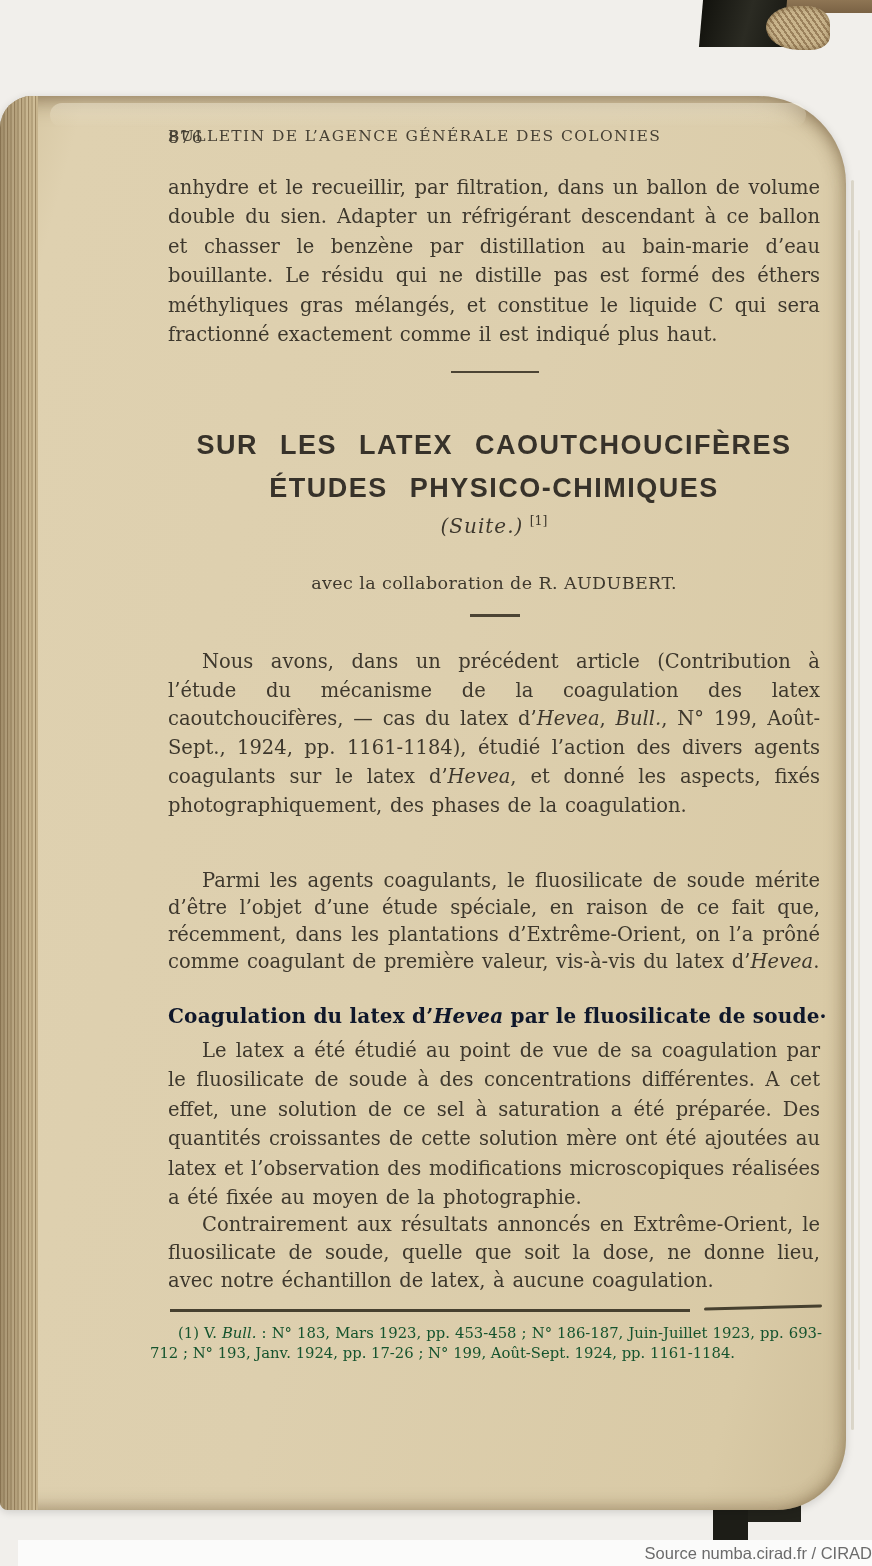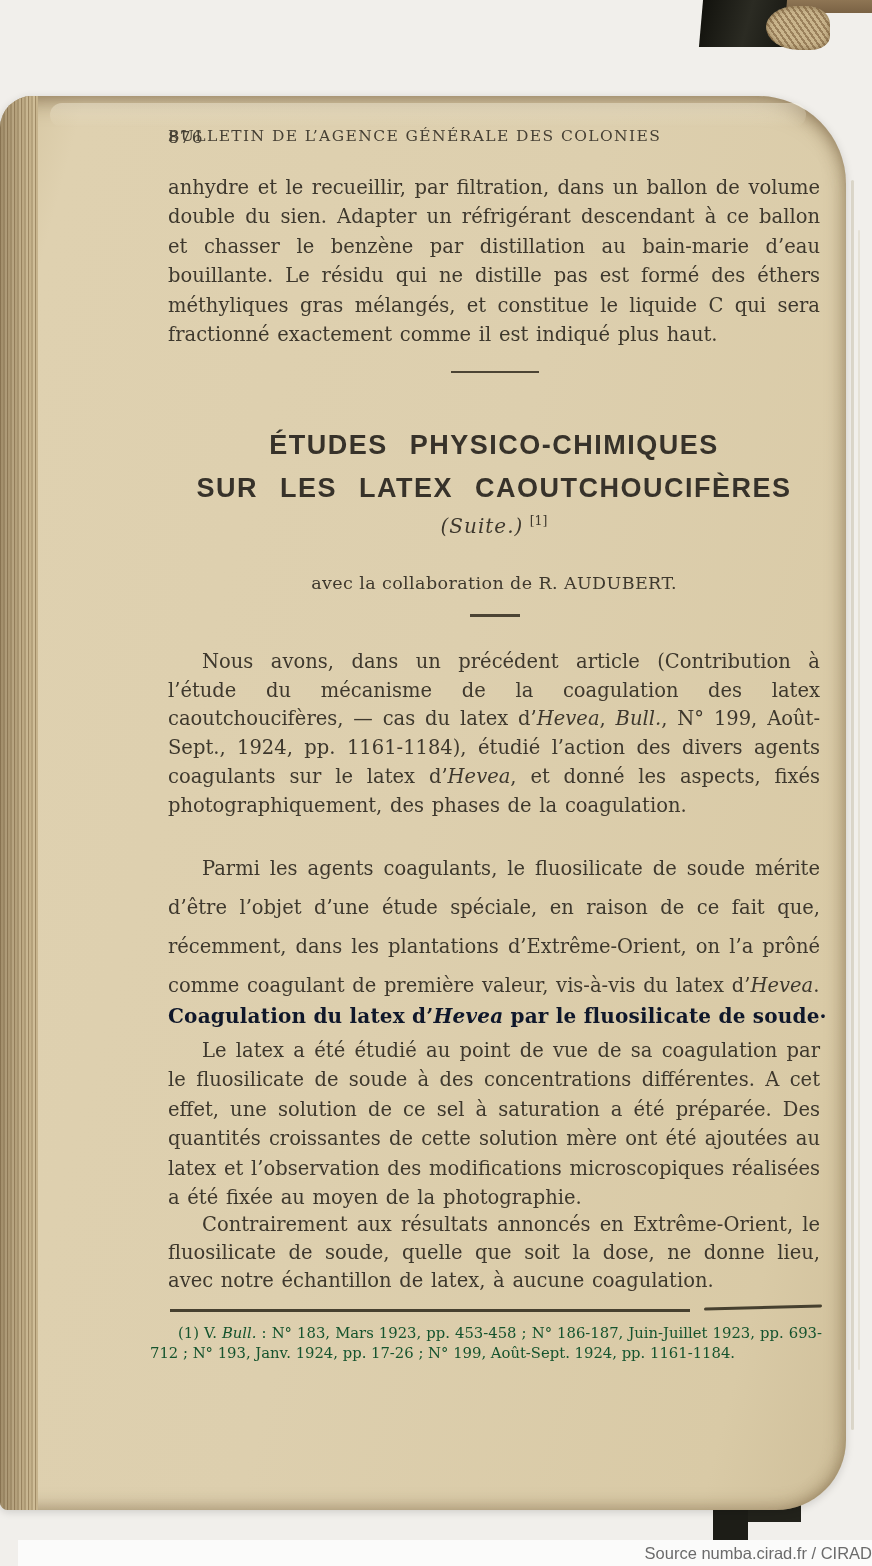--- a/index.html
+++ b/index.html
@@ -50,21 +50,21 @@
   
   .content{position:absolute;inset:0;z-index:5;color:#3e382d;}
   .content .blk{position:absolute;left:168px;width:652px;margin:0;}
   .pagehead{top:127px;font-size:15.5px;letter-spacing:1.4px;color:#464034;}
   .pagehead .pagenum{position:absolute;left:0;top:0;font-size:17px;letter-spacing:1px;}
   .pagehead .journal{display:block;text-align:left;}
   .body{font-size:19.5px;line-height:29.4px;text-align:justify;word-spacing:1.5px;}
   .indent{text-indent:34px;}
   .para1{top:173px;}
   .para2{top:648px;line-height:28.7px;}
-  .para3{top:849px;line-height:39px;}
+  .para3{top:867px;line-height:27px;}
   .para4{top:1036px;line-height:29.4px;}
   .para5{top:1211px;line-height:27.8px;}
   .divider{position:absolute;height:2px;background:#4c4434;}
   .d1{top:371px;left:451px;width:88px;}
   .d2{top:614px;left:470px;width:50px;height:3px;}
   .title{top:424px;text-align:center;font-family:"Liberation Sans",sans-serif;
     font-weight:bold;font-size:27px;line-height:43px;letter-spacing:1.5px;
     word-spacing:13px;color:#37322a;}
   .subtitle{top:513px;text-align:center;font-size:20px;color:#3e382d;}
   .subtitle .it{letter-spacing:1px;text-align:center;}
@@ -109,22 +109,22 @@
     <div class="blk pagehead">
       <span class="pagenum">876</span>
       <span class="journal">BULLETIN DE L’AGENCE GÉNÉRALE DES COLONIES</span>
     </div>
 
     <p class="blk body para1"><span>anhydre et le recueillir, par filtration, dans un ballon de volume double du sien. Adapter un réfrigérant descendant à ce ballon et chasser le benzène par distillation au bain-marie d’eau bouillante. Le résidu qui ne distille pas est formé des éthers méthyliques gras mélangés, et constitue le liquide C qui sera fractionné exactement comme il est indiqué plus haut.</span></p>
 
     <div class="divider d1"></div>
 
     <div class="blk title">
+      <div>SUR LES LATEX CAOUTCHOUCIFÈRES</div>
       <div>ÉTUDES PHYSICO-CHIMIQUES</div>
-      <div>SUR LES LATEX CAOUTCHOUCIFÈRES</div>
     </div>
 
     <div class="blk subtitle">
       <span class="it">(Suite.)</span>
       <sup>[1]</sup>
     </div>
 
     <div class="blk byline"><span>avec la collaboration de </span><span class="bd">R. AUDUBERT</span><span>.</span></div>
 
     <div class="divider d2"></div>

